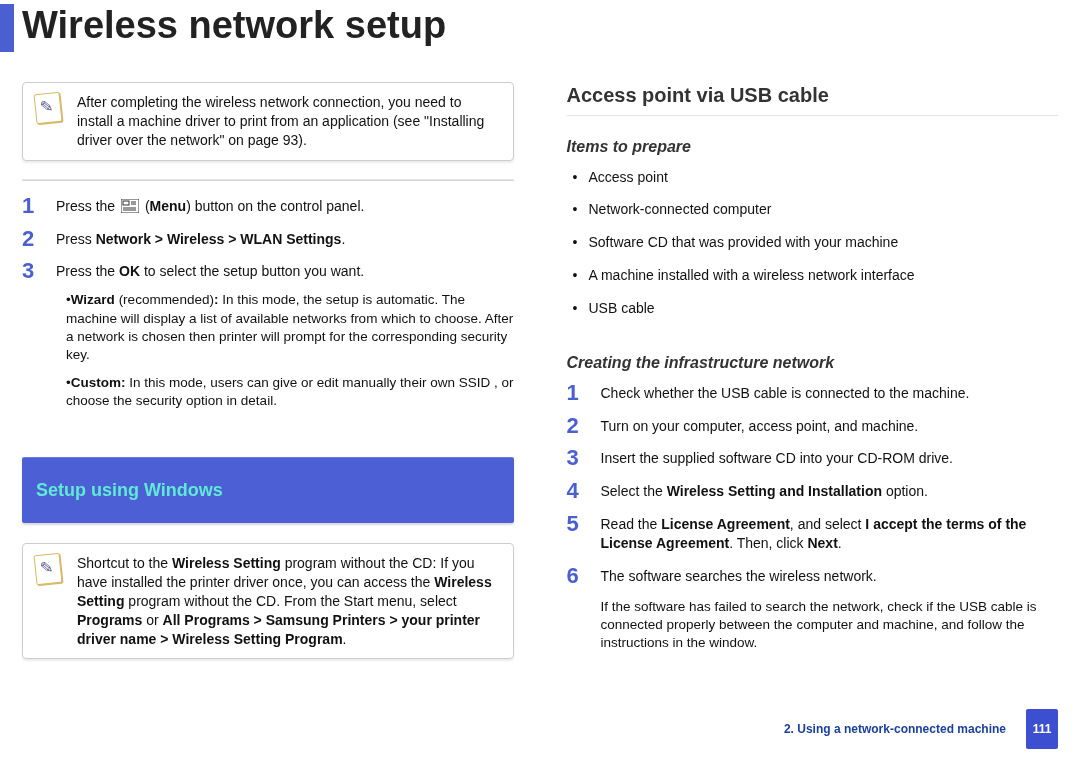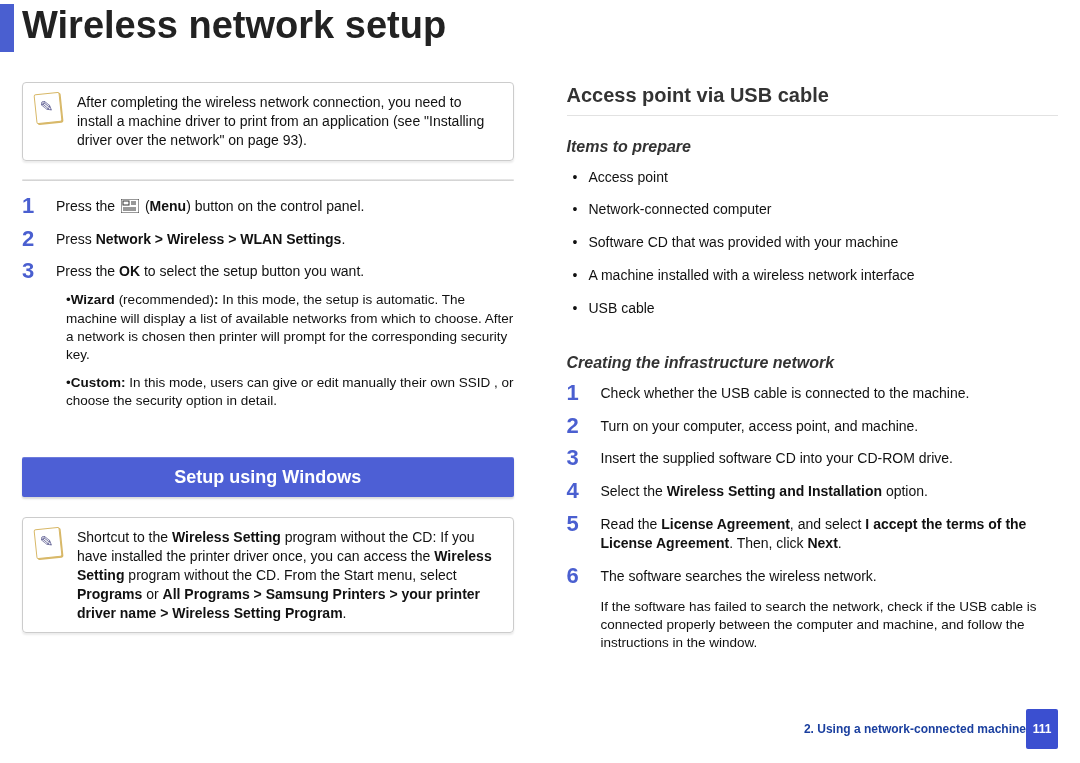--- a/index.html
+++ b/index.html
@@ -107,28 +107,27 @@
   .sub{
     padding-left:10px;
     margin-top:10px;
     font-size:13.5px;
   }
   .sub p{margin:0 0 10px 0;}
 
   
   .section-bar{
     background:#4d5fd5;
-    color:#ffffff;
+    color:#5eead4;
     font-size:18px;
     font-weight:700;
-    padding:8px 14px;
+    padding:21px 14px;
     border-radius:2px;
     margin:22px 0 20px 0;
     box-shadow:0 2px 2px rgba(0,0,0,0.15), inset 0 1px 0 rgba(255,255,255,0.18);
-    text-align:center;
   }
 
   
   h2.guide{
     font-size:20px;
     font-weight:700;
     color:#333;
     margin:0 0 2px 0;
     border-bottom:1px solid var(--border);
     padding-bottom:6px;
@@ -165,21 +164,21 @@
   
   .footer{
     position:absolute;
     right:22px;
     bottom:14px;
     font-size:12px;
     font-weight:700;
     color:var(--darkblue);
     display:flex;
     align-items:center;
-    gap:0;
+    gap:20px;
   }
   .pagebox{
     background:#3b4fd0;
     color:#fff;
     width:32px;height:40px;
     display:flex;align-items:center;justify-content:center;
     font-size:12px;
     border-radius:2px;
   }
   b{font-weight:700;}

